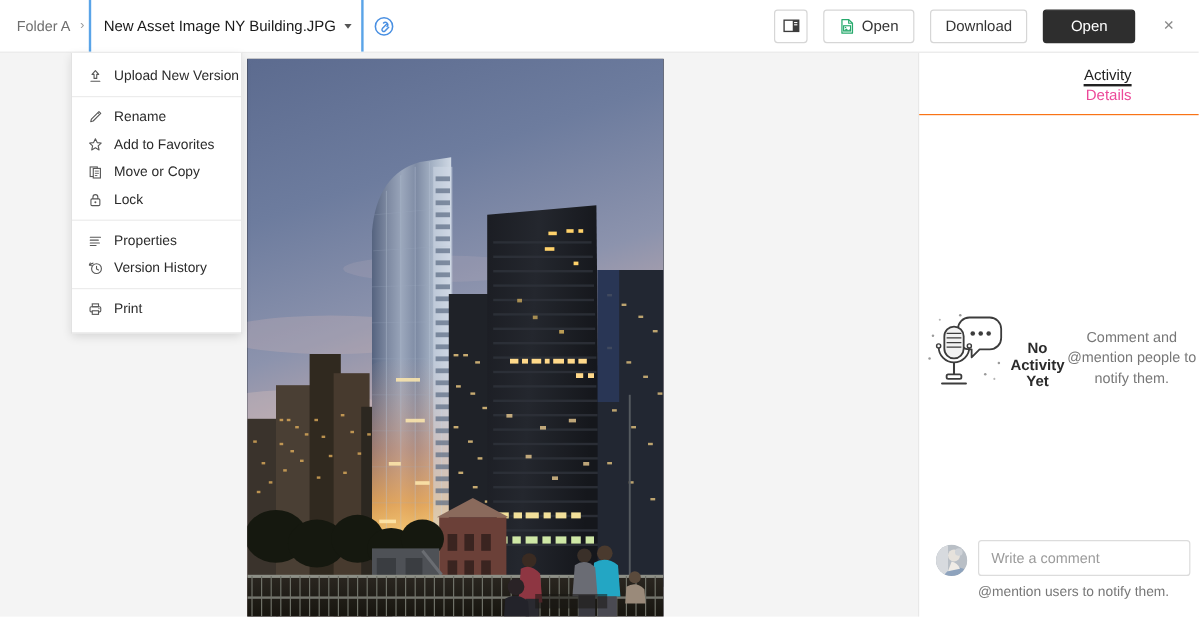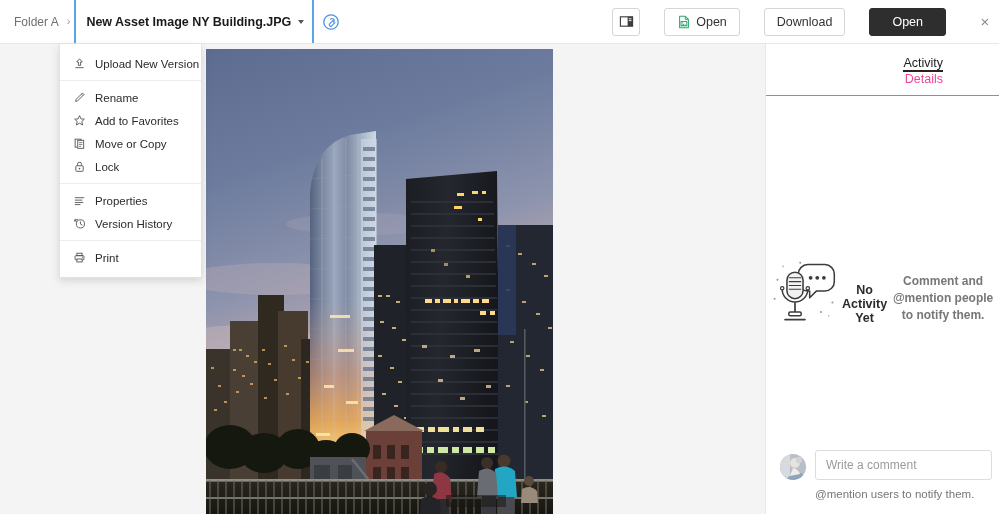--- a/index.html
+++ b/index.html
@@ -66,21 +66,21 @@
     border-left: 2px solid #5aa4e8;
     border-right: 2px solid #5aa4e8;
     border-top: none;
     border-bottom: none;
     margin-left: 2px;
     cursor: pointer;
   }
 
   .filename-text {
     font-size: 12.5px;
-    font-weight: bold;
+    font-weight: normal;
     color: #1a1a1a;
     white-space: nowrap;
   }
 
   .caret-down {
     width: 0; height: 0;
     border-left: 3.5px solid transparent;
     border-right: 3.5px solid transparent;
     border-top: 4.5px solid #555;
     margin-left: 1px;
@@ -90,22 +90,22 @@
     margin-left: 8px;
     width: 18px; height: 18px;
     display: flex; align-items: center; justify-content: center;
     cursor: pointer;
   }
 
   .header-actions {
     margin-left: auto;
     display: flex;
     align-items: center;
-    gap: 24px;
-    padding-right: 1px;
+    gap: 13px;
+    padding-right: 12px;
   }
 
   .btn {
     height: 28px;
     border: 1px solid #d6d6d6;
     border-radius: 3px;
     background: #ffffff;
     font-size: 12.5px;
     color: #333333;
     display: flex;
@@ -261,21 +261,20 @@
     color: #2b2b2b;
     margin-top: 18px;
   }
 
   .empty-sub {
     font-size: 12px;
     color: #777777;
     line-height: 17px;
     margin-top: 7px;
     max-width: 160px;
-    font-weight: bold;
   }
 
   .comment-area {
     padding: 10px 12px 14px 14px;
     display: flex;
     flex-direction: column;
   }
 
   .comment-row {
     display: flex;

